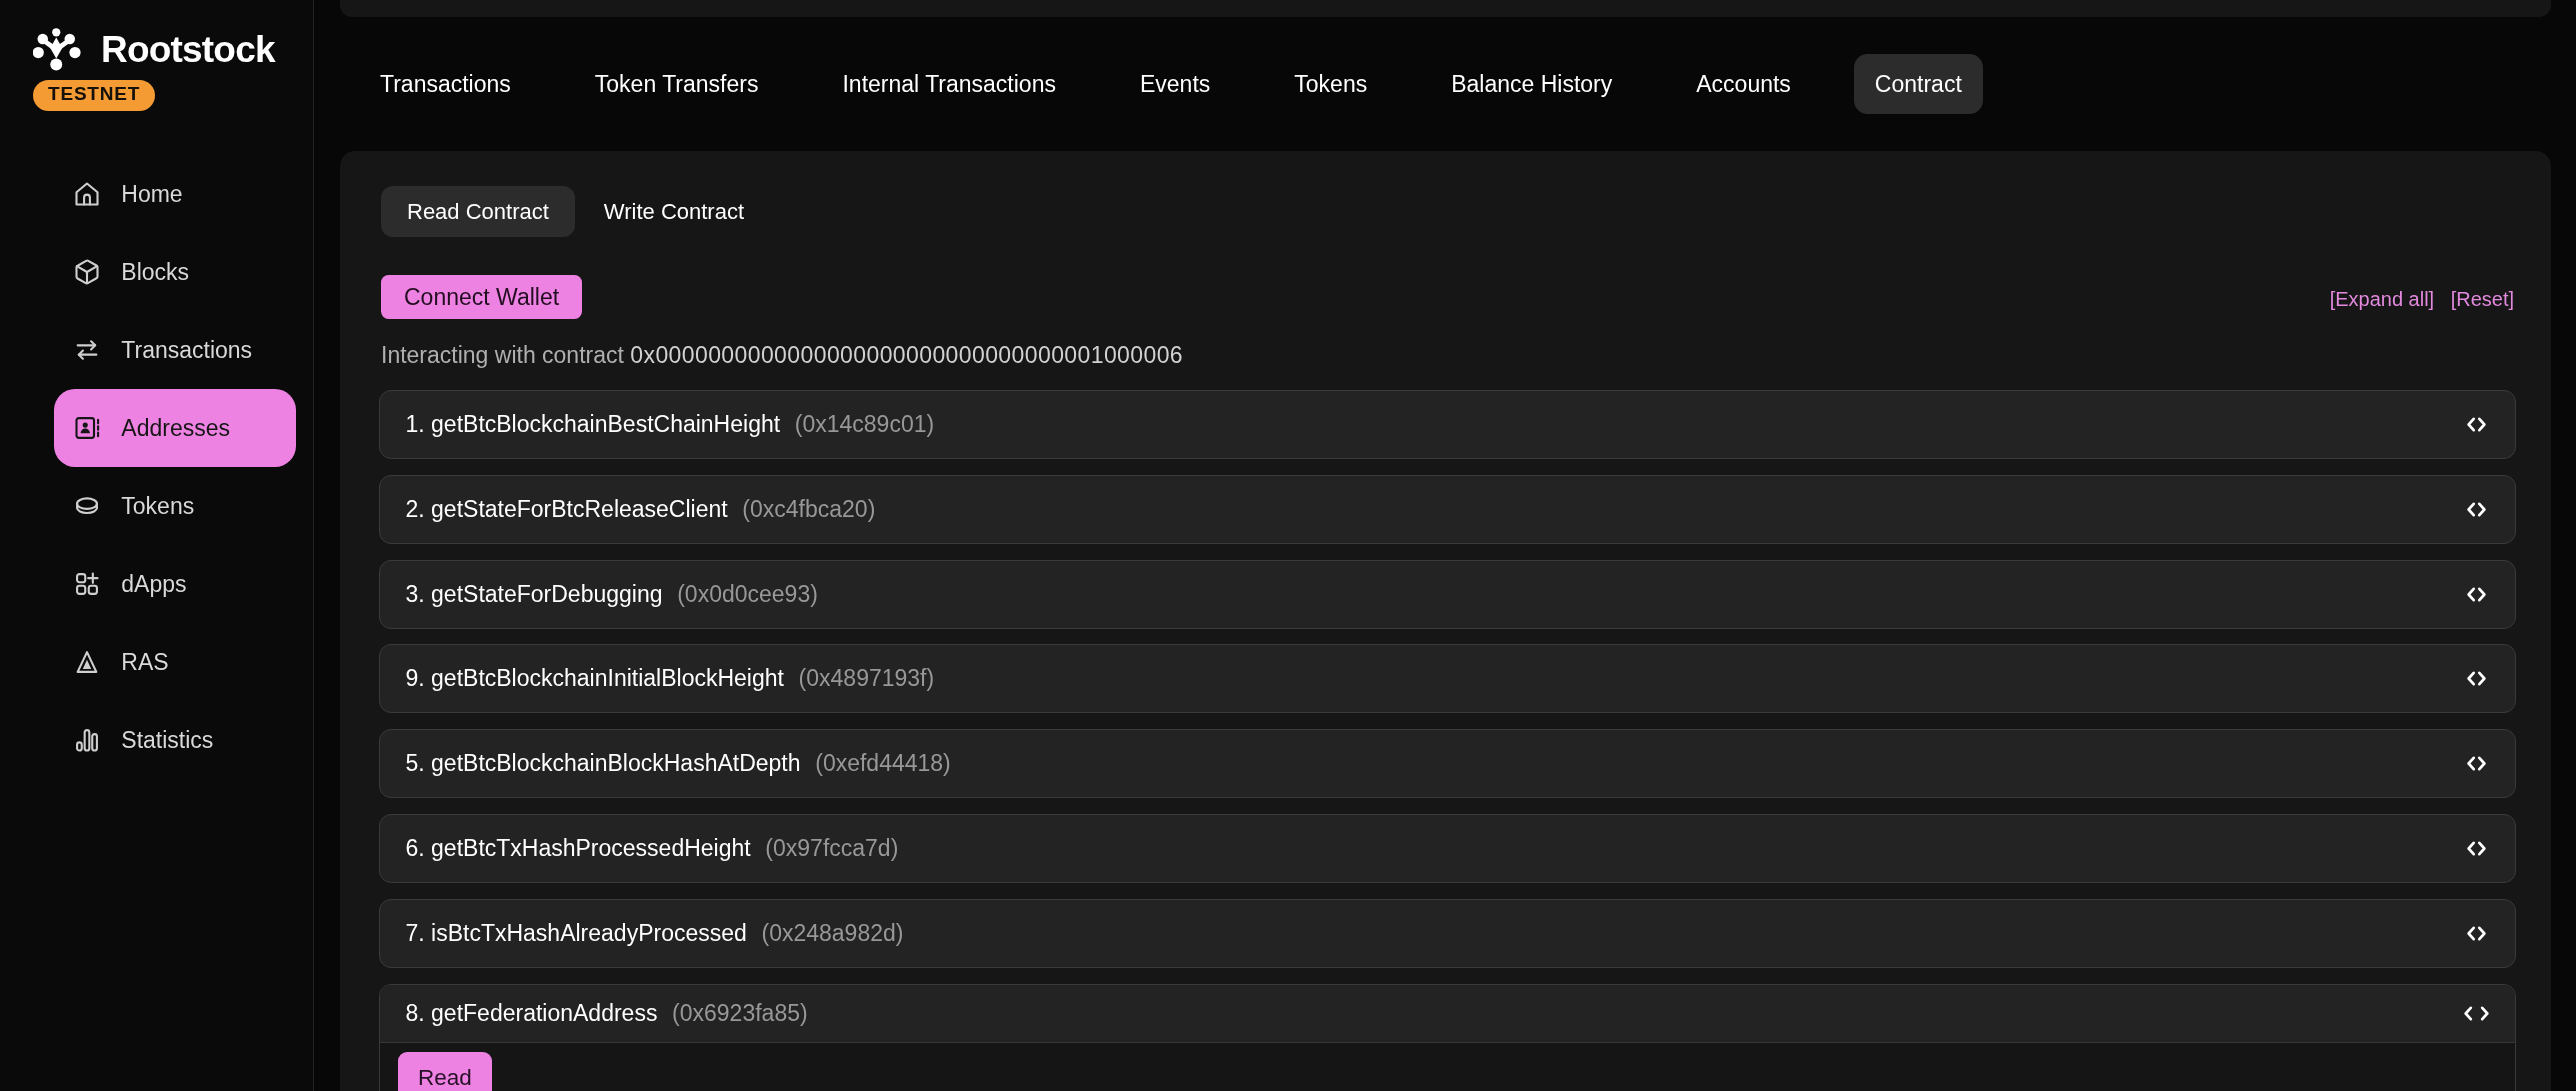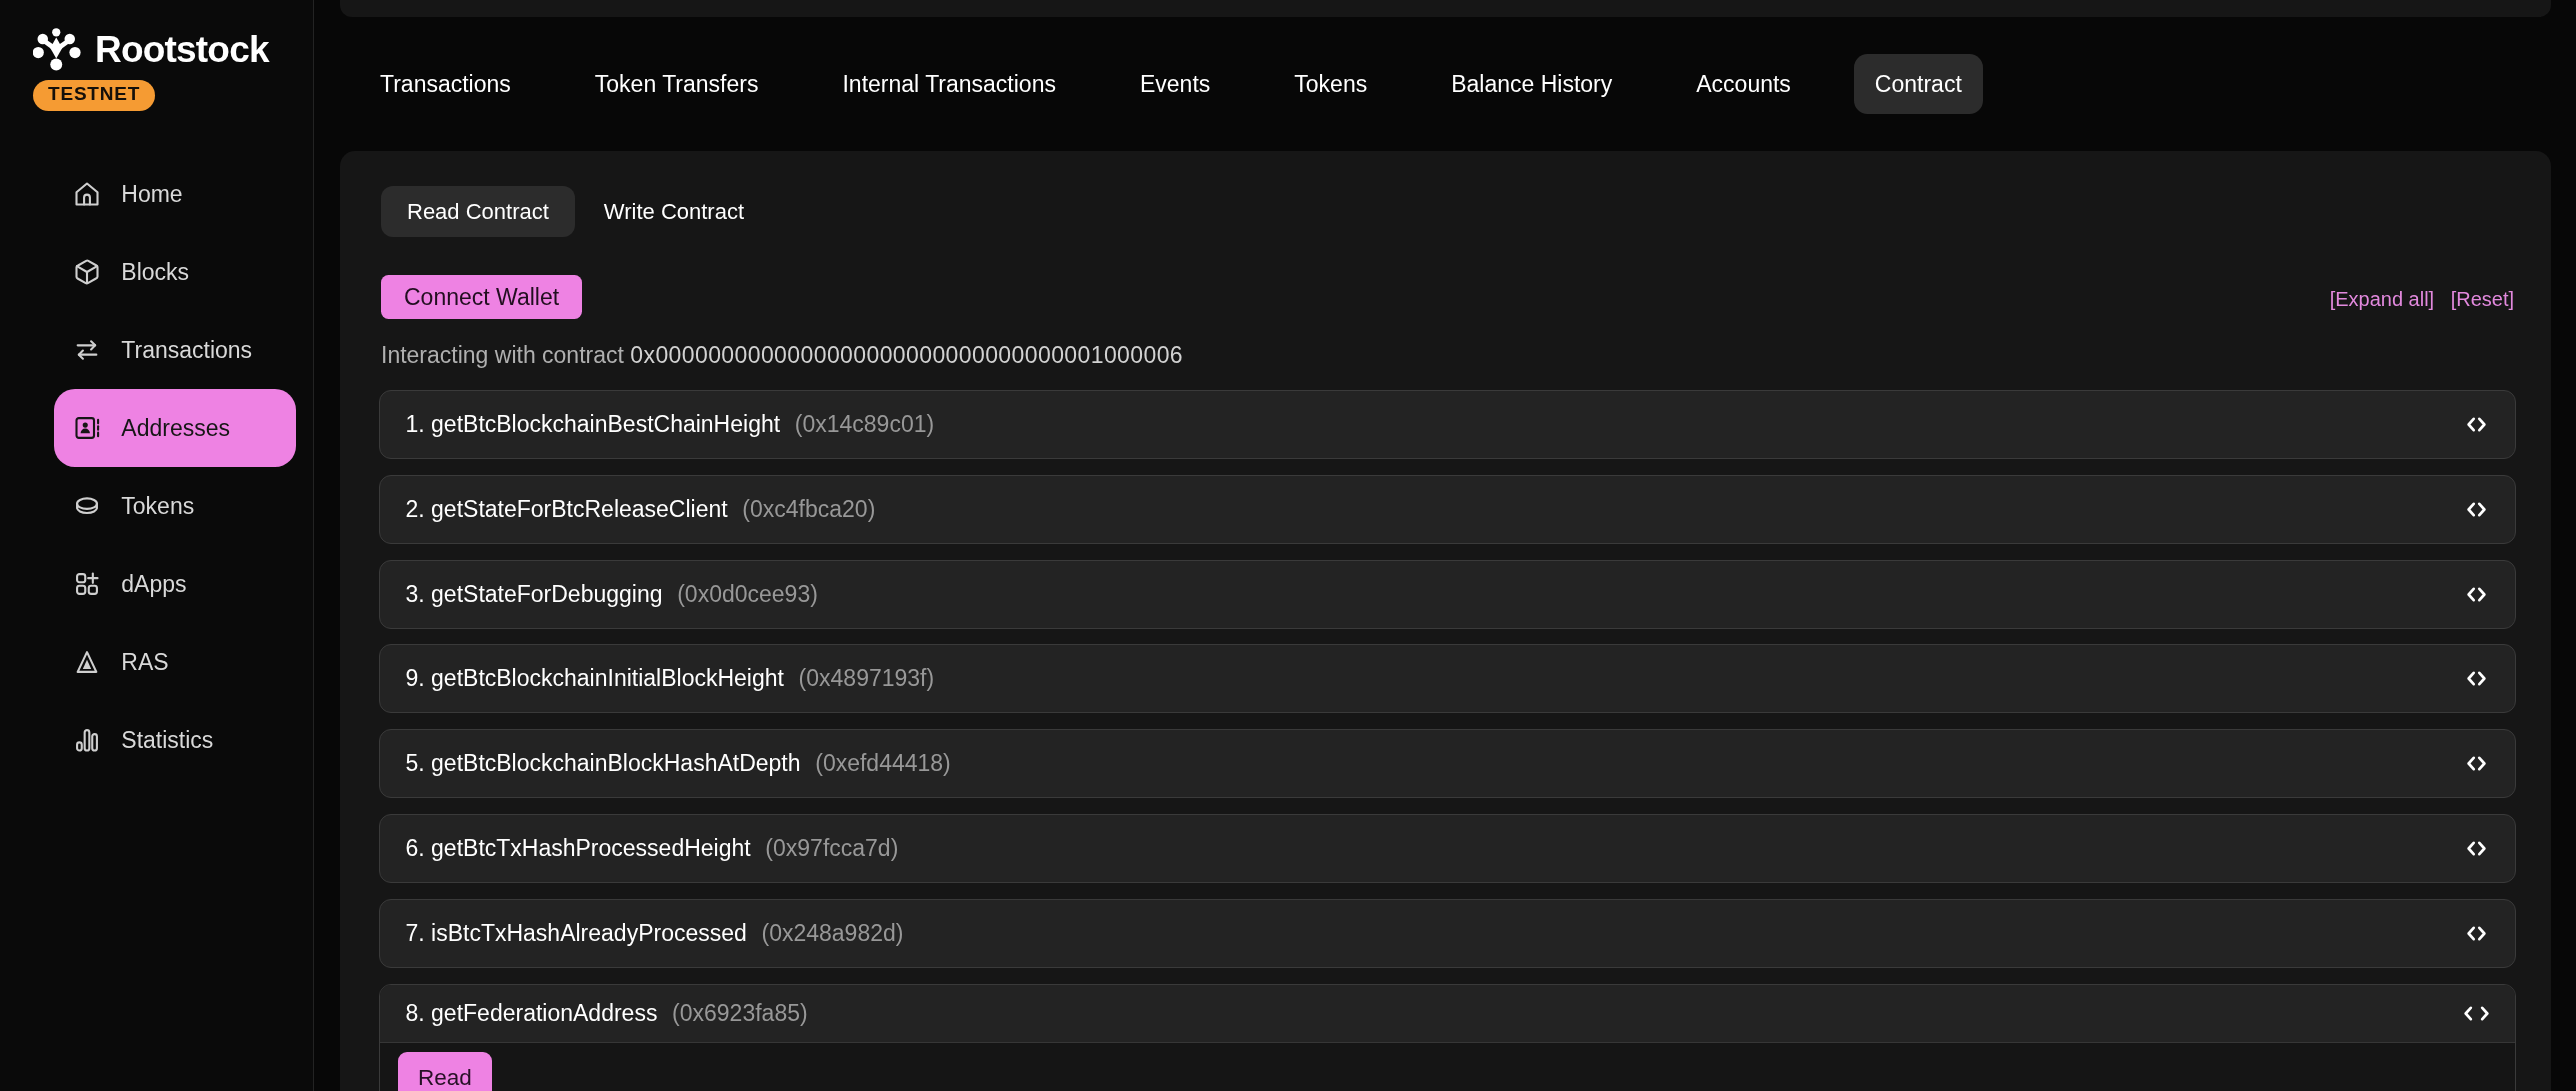--- a/index.html
+++ b/index.html
@@ -8,21 +8,21 @@
     position:relative; width:2576px; height:1091px; overflow:hidden;
     background:#070707; font-family:"Liberation Sans", sans-serif;
     -webkit-font-smoothing:antialiased;
   }
 
   
   .sidebar {
     position:absolute; left:0; top:0; bottom:0; width:314px;
     background:#0a0a0a; border-right:1.5px solid #232323;
   }
-  .logo-row { display:flex; align-items:center; gap:14px; margin:27px 0 0 33px;text-align:right; }
+  .logo-row { display:flex; align-items:center; gap:20px; margin:27px 0 0 33px;text-align:right; }
   .logo-mark { width:48px; height:45px; flex:0 0 auto; }
   .logo-word { color:#ffffff; font-size:37px; font-weight:700; letter-spacing:-0.8px; }
   .net-badge {
     display:inline-block; margin:7.5px 0 0 33px; background:#f59b33; color:#15100a;
     font-size:19px; font-weight:700; letter-spacing:0.8px; padding:3.8px 15px 5.3px;
     border-radius:750px;
   }
   .nav { position:absolute; top:155px; left:0; right:0; display:flex; flex-direction:column;padding-left:37px; }
   .nav-item {
     display:flex; align-items:center; gap:20px; height:78px;

